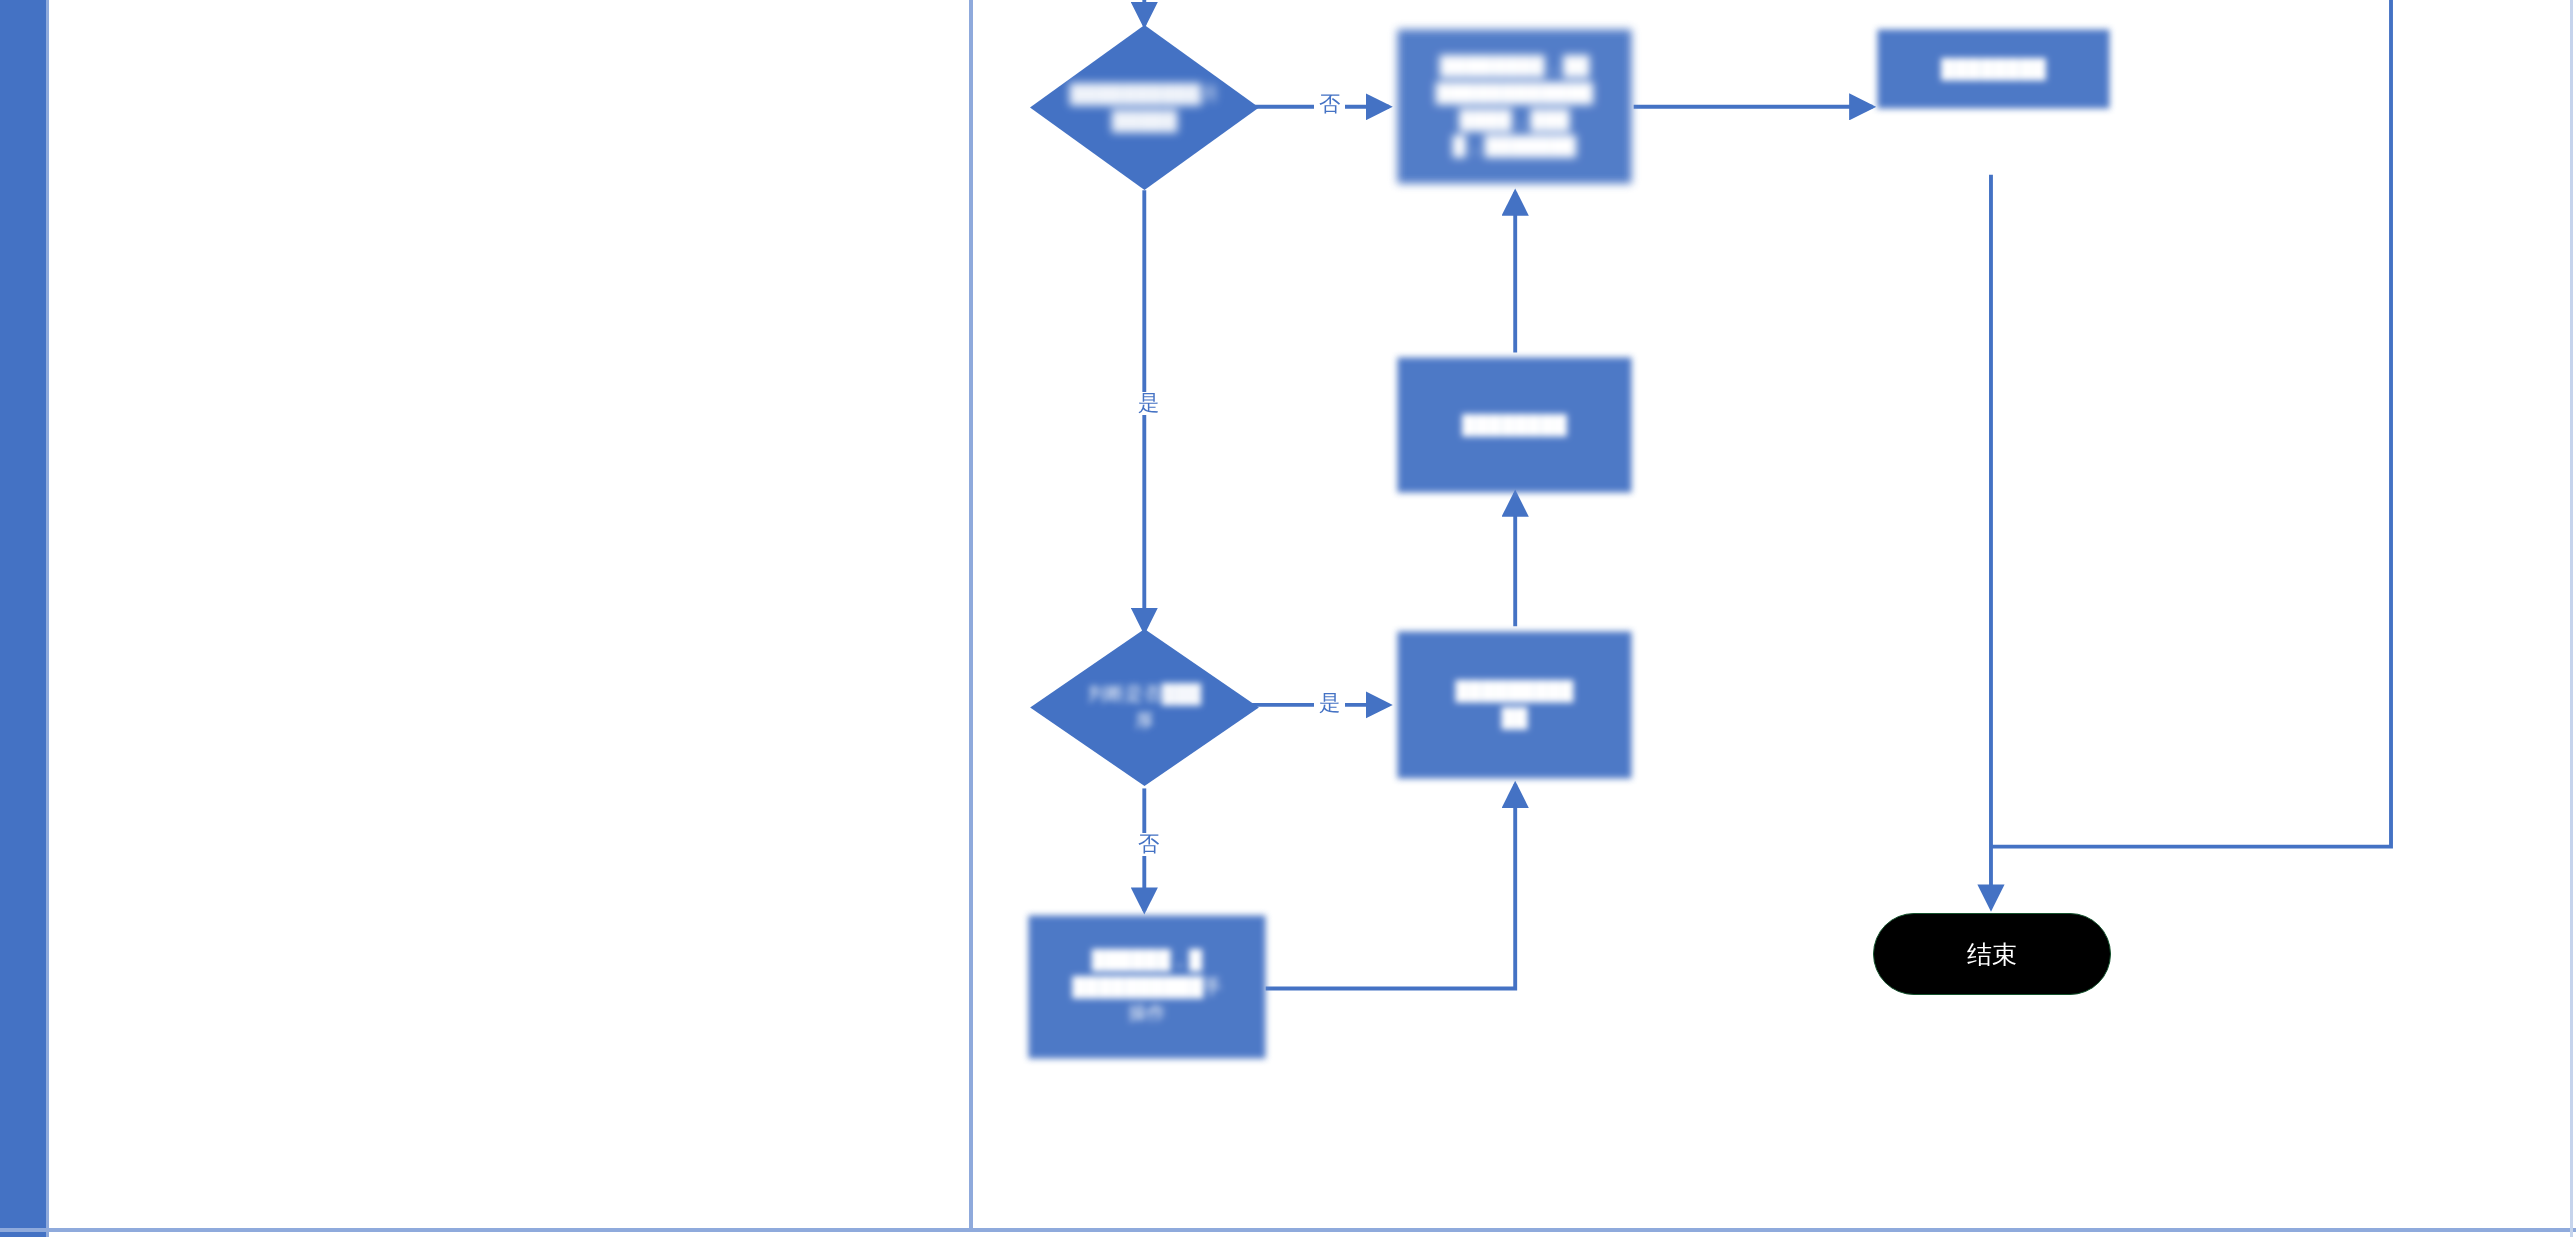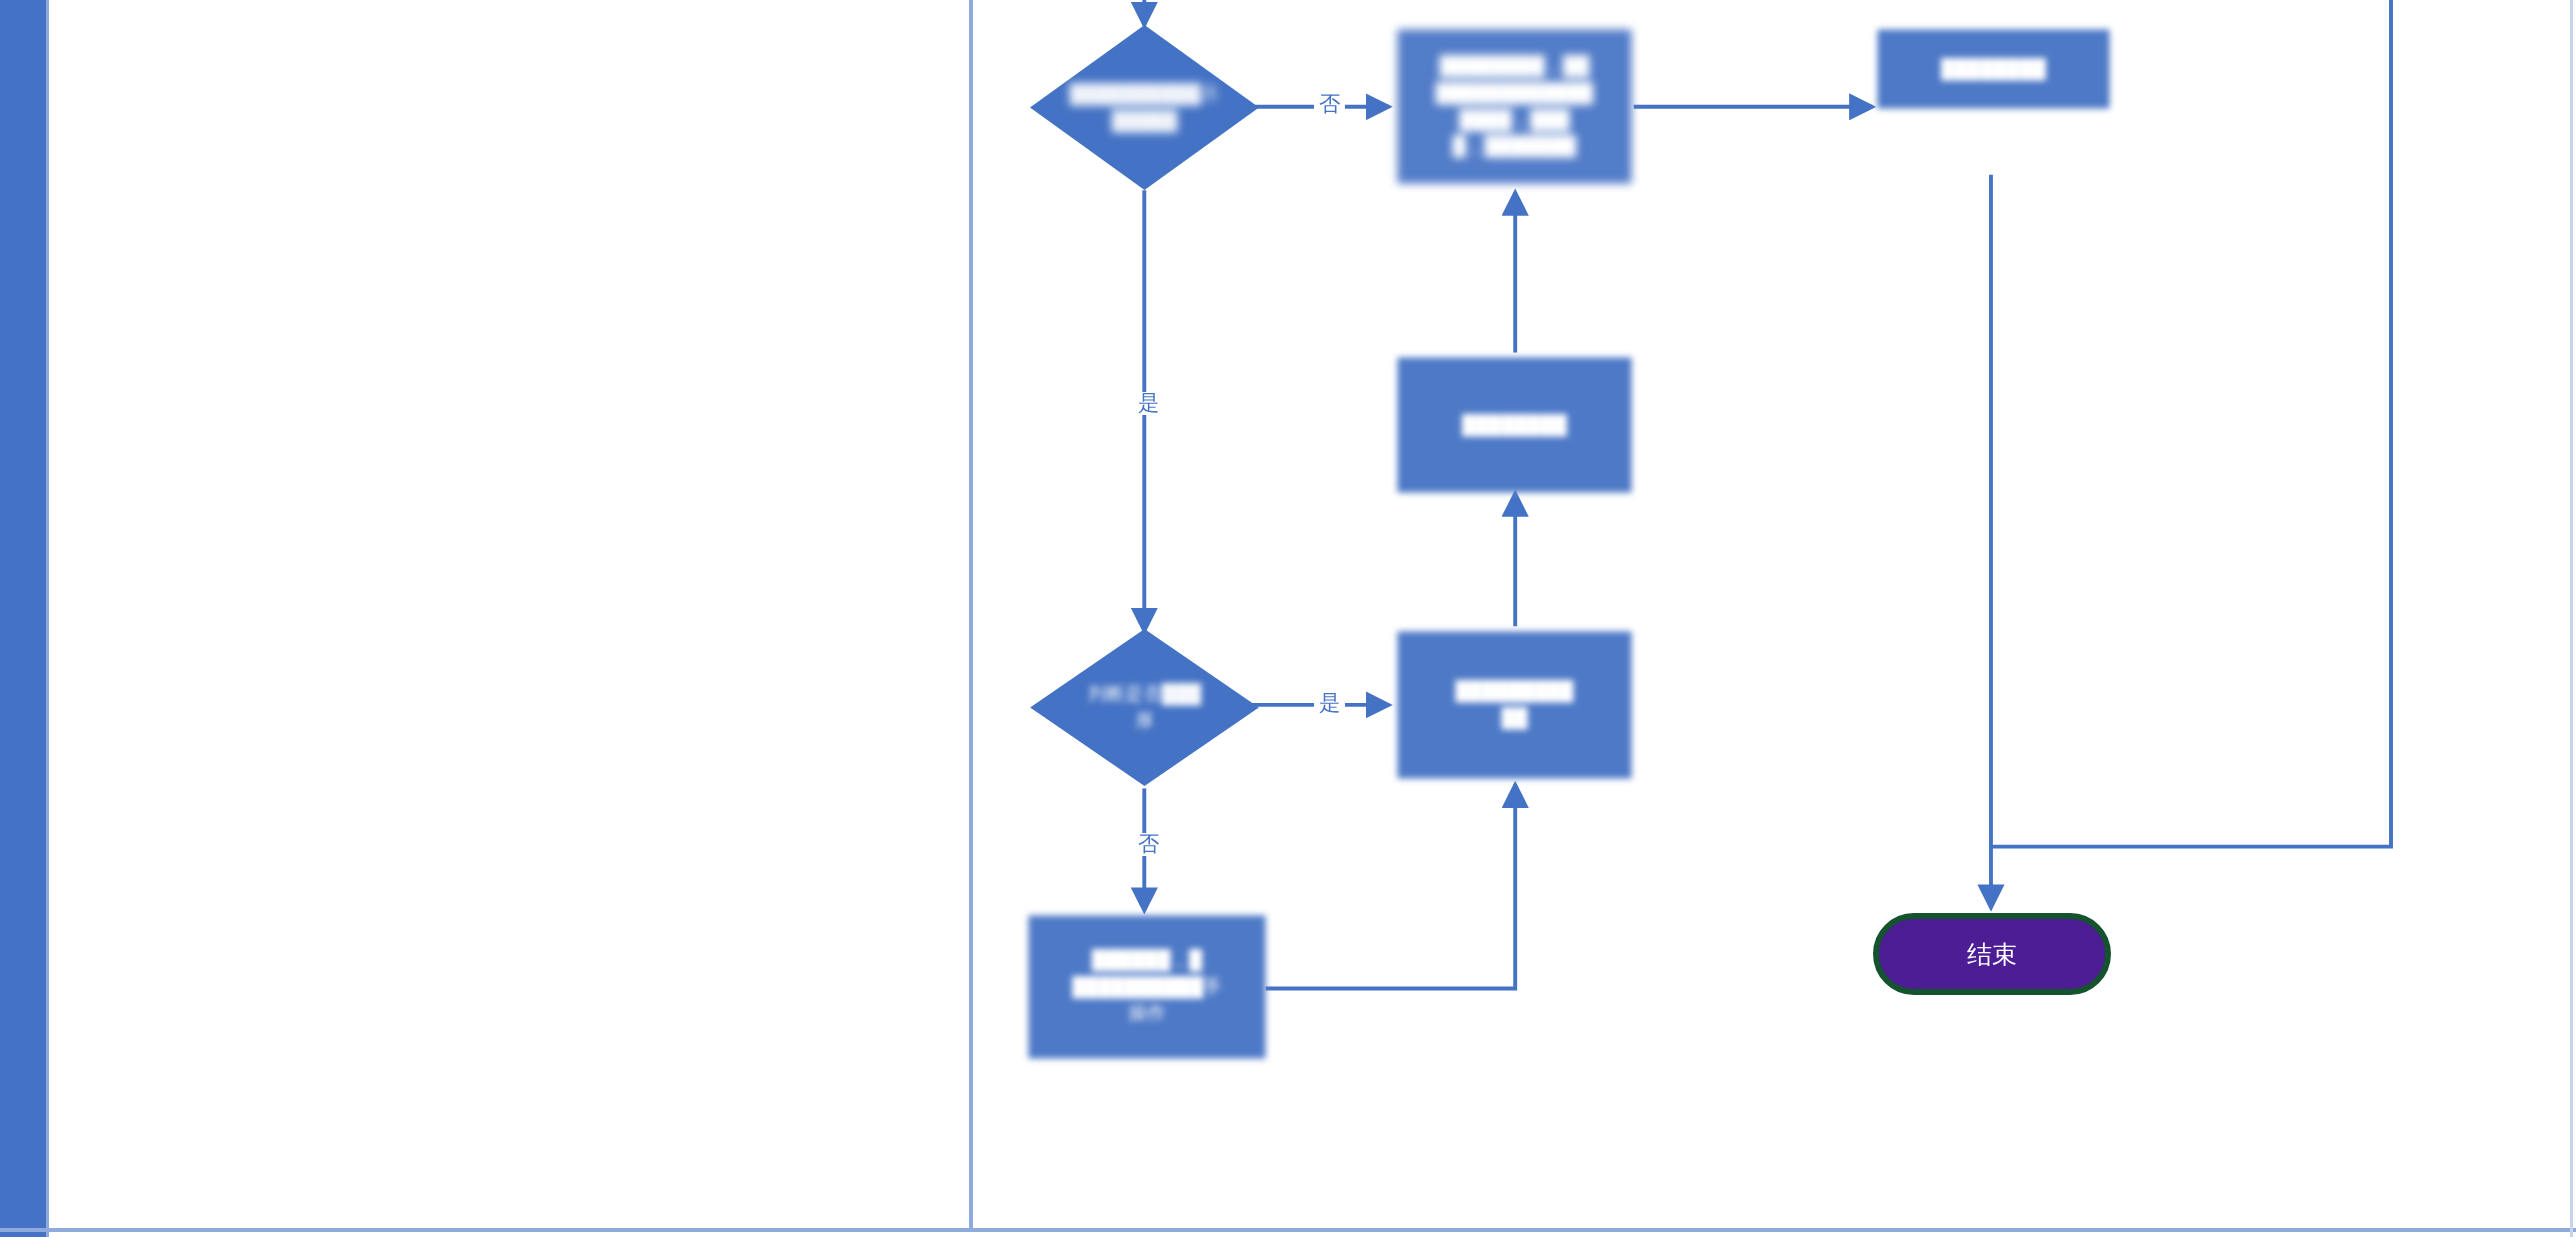--- a/index.html
+++ b/index.html
@@ -45,22 +45,22 @@
     justify-content:center;
     text-align:center;
     line-height:1.45;
     font-size:18.5px;
   }
   .box{
     background:#4472C4;
     border:1px solid #9CB3DE;
   }
   .terminator{
-    background:#4c1d95;
-    border:6px solid #14532d;
+    background:#000000;
+    border:1px solid #14532d;
     border-radius:68px;
     font-size:25px;
   }
   .diamond-wrap{position:absolute;}
   .diamond-wrap svg{position:absolute;left:0;top:0;}
   .diamond-label{
     position:absolute;left:0;top:0;width:100%;height:100%;
     display:flex;align-items:center;justify-content:center;
     color:#ffffff;font-size:18.5px;line-height:1.45;text-align:center;
     pointer-events:none;

